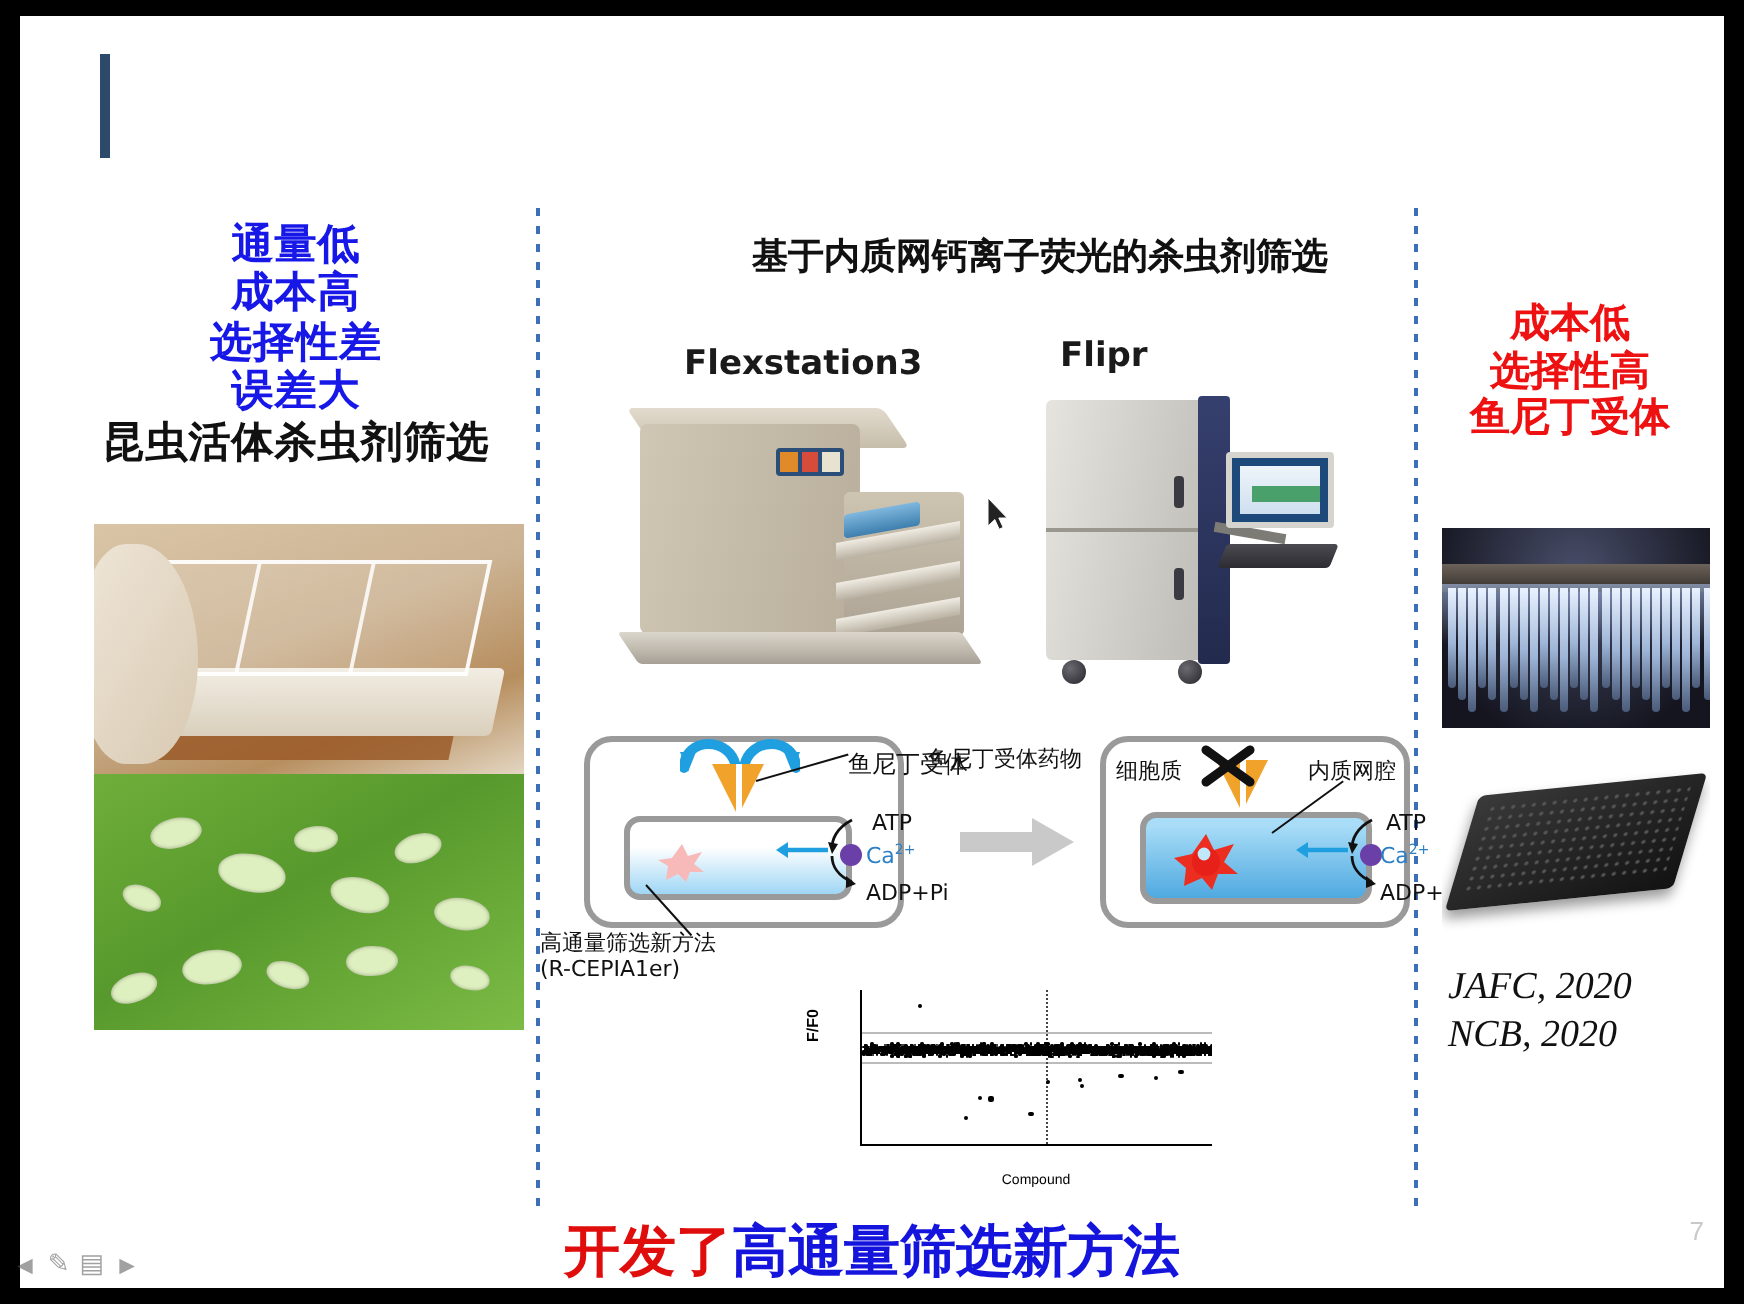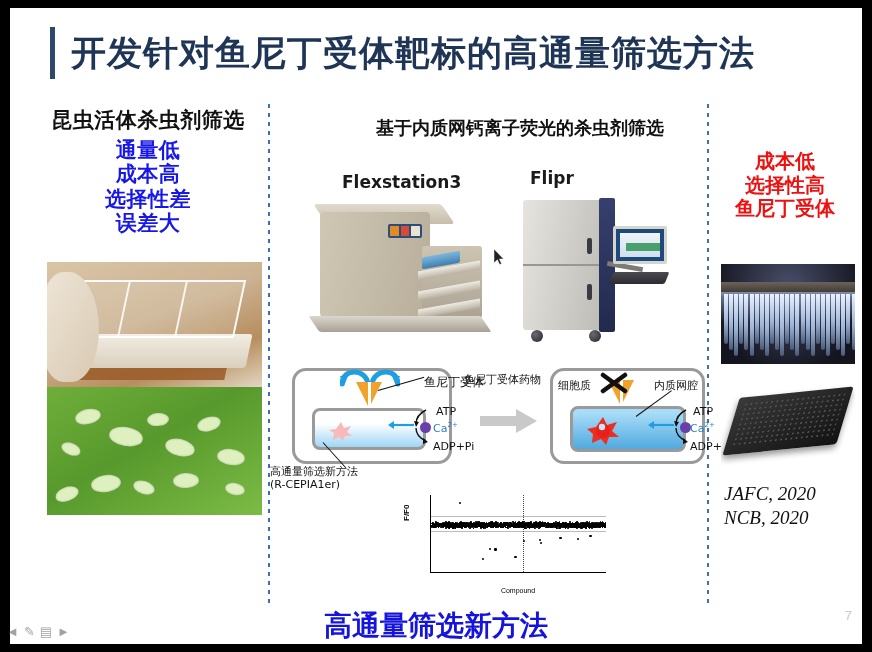--- a/index.html
+++ b/index.html
@@ -335,34 +335,33 @@
   }
   #presenter-ctrl span { display:inline-flex; }
 </style>
 </head>
 <body>
 
 <div id="slide">
 
   <div id="title-bar">
     <div id="title-rule"></div>
-    <div id="title-text">开发针对鱼尼丁受体靶标的高通量筛选方法</div>
   </div>
 
   <div class="v-divider" style="left:258px; top:96px; height:500px;"></div>
   <div class="v-divider" style="left:697px; top:96px; height:500px;"></div>
 
   <div id="left-col">
-    <div id="left-heading">昆虫活体杀虫剂筛选</div>
     <div id="left-bullets">
       <div class="blue-line">通量低</div>
       <div class="blue-line">成本高</div>
       <div class="blue-line">选择性差</div>
       <div class="blue-line">误差大</div>
     </div>
+    <div id="left-heading">昆虫活体杀虫剂筛选</div>
   </div>
 
   <div id="photo-bioassay">
     <div class="wood"></div>
     <div class="tray"></div>
     <div class="glass"></div>
     <div class="hand"></div>
   </div>
 
   <div id="photo-aphids">
@@ -2679,20 +2678,21 @@
       <div class="wells"></div>
     </div>
   </div>
 
   <div id="citations">
     <div>JAFC, 2020</div>
     <div>NCB, 2020</div>
   </div>
 
   <div id="bottom-banner">
+    <span id="bb-red">开发了</span>
       <span id="bb-blue">高通量筛选新方法</span>
   </div>
 
   <div id="page-num">7</div>
 </div>
 
 <div id="presenter-ctrl">
   <span style="color:#555;font-size:13px;">◄</span>
   <span style="color:#555;font-size:13px;">✎</span>
   <span style="color:#555;font-size:13px;">▤</span>

